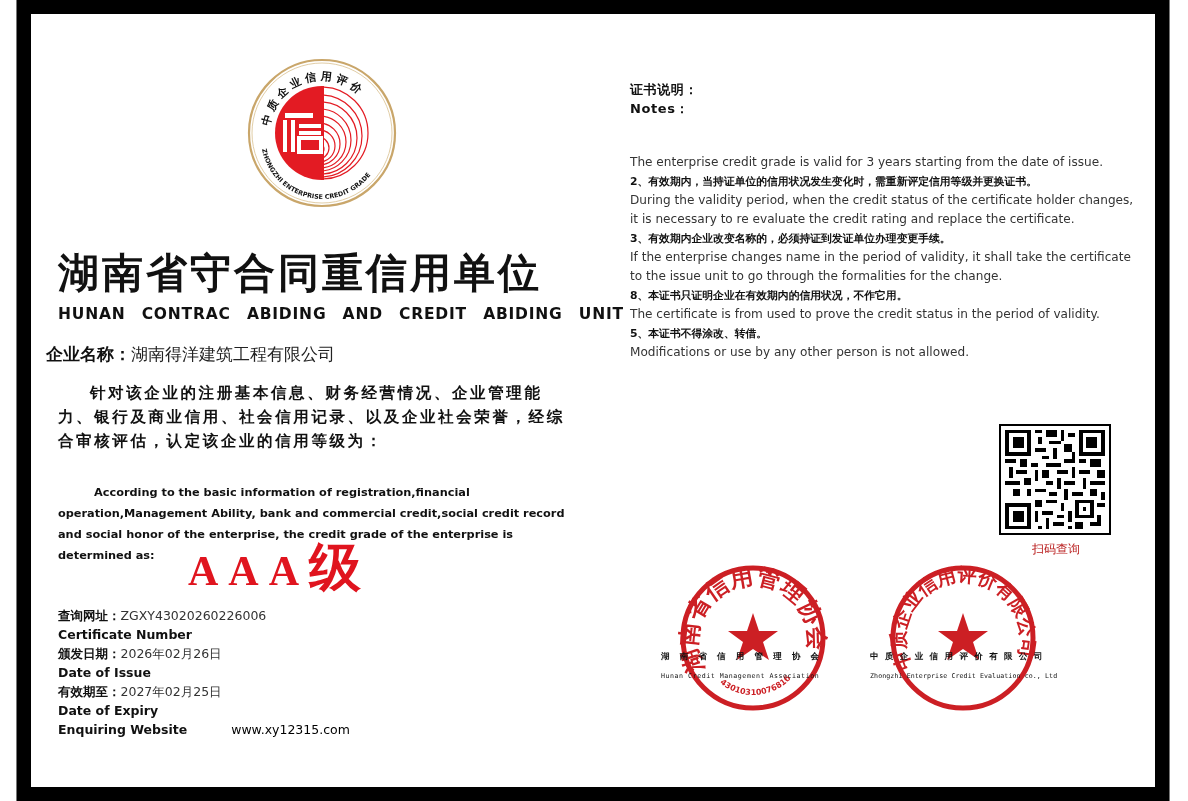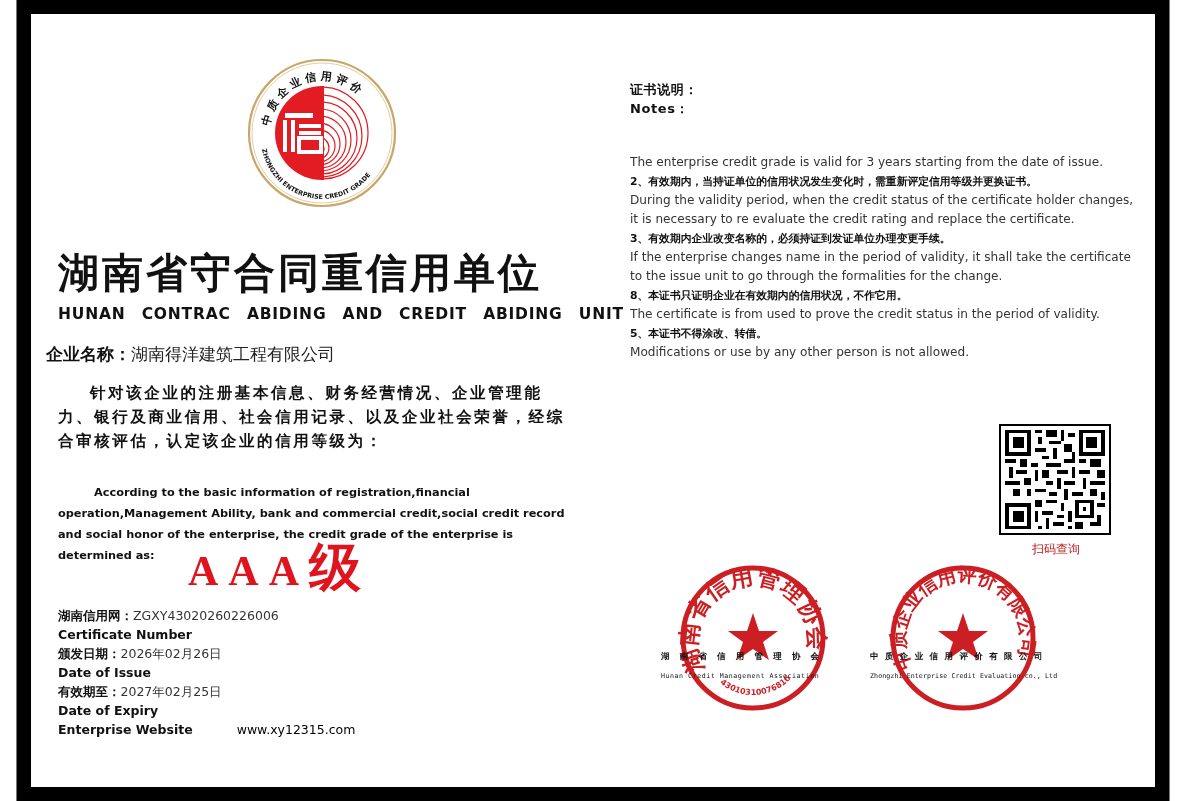--- a/index.html
+++ b/index.html
@@ -141,33 +141,33 @@
 
 <div class="abs assess-cn">针对该企业的注册基本信息、财务经营情况、企业管理能力、银行及商业信用、社会信用记录、以及企业社会荣誉，经综合审核评估，认定该企业的信用等级为：</div>
 <div class="abs assess-en">According to the basic information of registration,financial operation,Management Ability, bank and commercial credit,social credit record and social honor of the enterprise, the credit grade of the enterprise is determined as:</div>
 
 <div class="abs grade">
   <span class="grade-letters">AAA</span><span class="grade-suffix">级</span>
 </div>
 
 <div class="abs info">
   <div class="info-row">
-    <span class="info-cn-label">湖南信用网：</span><span class="info-value">ZGXY43020260226006</span>
+    <span class="info-cn-label">查询网址：</span><span class="info-value">ZGXY43020260226006</span>
   </div>
   <div class="info-row info-en-label">Certificate Number</div>
   <div class="info-row">
     <span class="info-cn-label">颁发日期：</span><span class="info-value">2026年02月26日</span>
   </div>
   <div class="info-row info-en-label">Date of Issue</div>
   <div class="info-row">
     <span class="info-cn-label">有效期至：</span><span class="info-value">2027年02月25日</span>
   </div>
   <div class="info-row info-en-label">Date of Expiry</div>
   <div class="info-row">
-    <span class="info-en-label">Enterprise Website</span><span class="info-website">www.xy12315.com</span>
+    <span class="info-en-label">Enquiring Website</span><span class="info-website">www.xy12315.com</span>
   </div>
 </div>
 
 <div class="abs notes-head">
   <div>证书说明：</div>
   <div>Notes：</div>
 </div>
 <div class="abs notes">
   <div class="note-en">The enterprise credit grade is valid for 3 years starting from the date of issue.</div>
   <div class="note-cn">2、有效期内，当持证单位的信用状况发生变化时，需重新评定信用等级并更换证书。</div>

